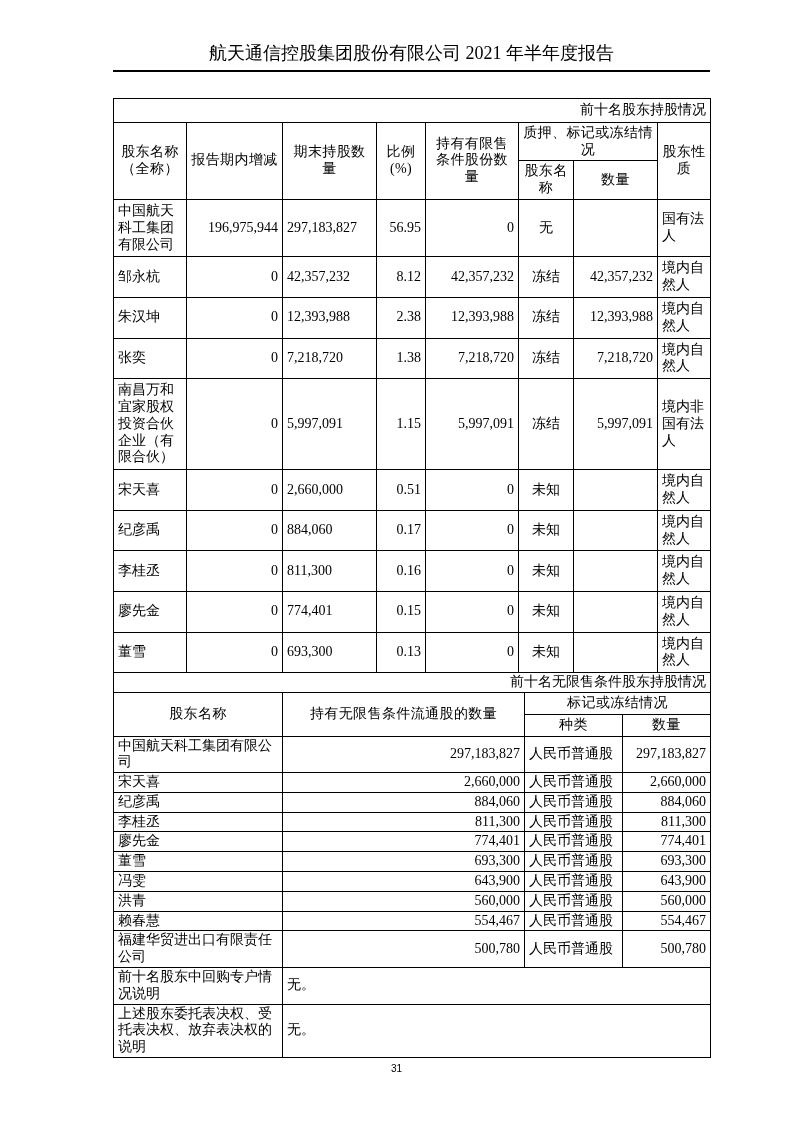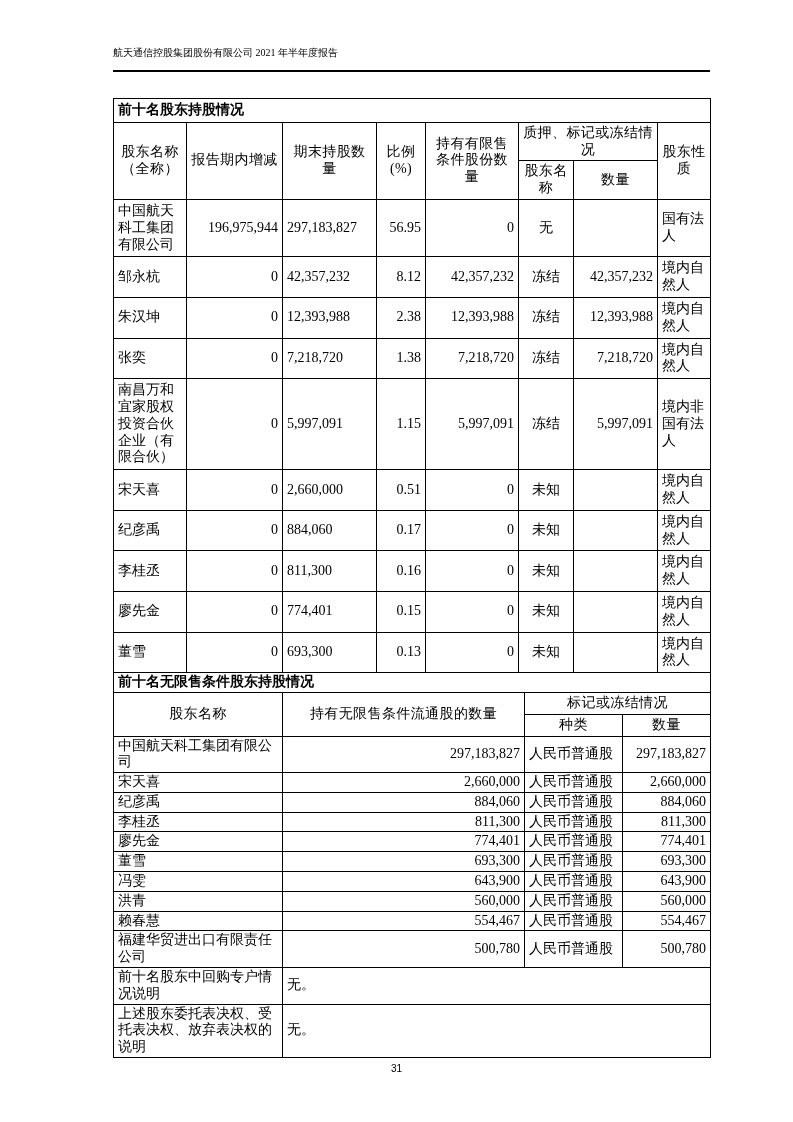--- a/index.html
+++ b/index.html
@@ -5,36 +5,36 @@
   html, body { margin: 0; padding: 0; }
   body {
     width: 793px; height: 1122px;
     background: #ffffff; color: #000;
     font-family: "Liberation Serif", "DejaVu Serif", serif;
   }
   .page { position: relative; width: 793px; height: 1122px; overflow: hidden; background: #fff; }
 
   .page-header {
     position: absolute; left: 113px; top: 44px; width: 597px;
-    font-size: 10px; line-height: 18px;
+    text-align: center; font-size: 18px; line-height: 18px;
     padding-bottom: 8px; border-bottom: 2px solid #000;
   }
 
   .tbl {
     border-collapse: collapse; table-layout: fixed; width: 597px;
     border: 1.5px solid #000;
   }
   .t1 { margin: 98px 0 0 113px; }
   .t2 { margin: -1px 0 0 113px; }
   .tbl th, .tbl td {
     border: 1px solid #000; vertical-align: middle; overflow: hidden;
     font-size: 14px; line-height: 1.2; word-break: break-all;
   }
   .tbl th { font-weight: normal; text-align: center; padding: 2px 4px; letter-spacing: 0.4px; }
-  .ttl-cell { text-align: left; padding: 3px 4px; font-weight: bold; }
+  .ttl-cell { text-align: right; padding: 3px 4px; }
   .t1 td { padding: 3px 4px; }
   .t2 td { padding: 1px 4px; margin-top: 20px; }
   .num { font-size: 13px; word-break: normal; }
   .al { text-align: left; }
   .ar { text-align: right; }
   .ac { text-align: center; }
   .t2 .name-cell { padding-right: 10px; }
 
   .page-footer {
     position: absolute; left: 0; top: 1063px; width: 793px;

